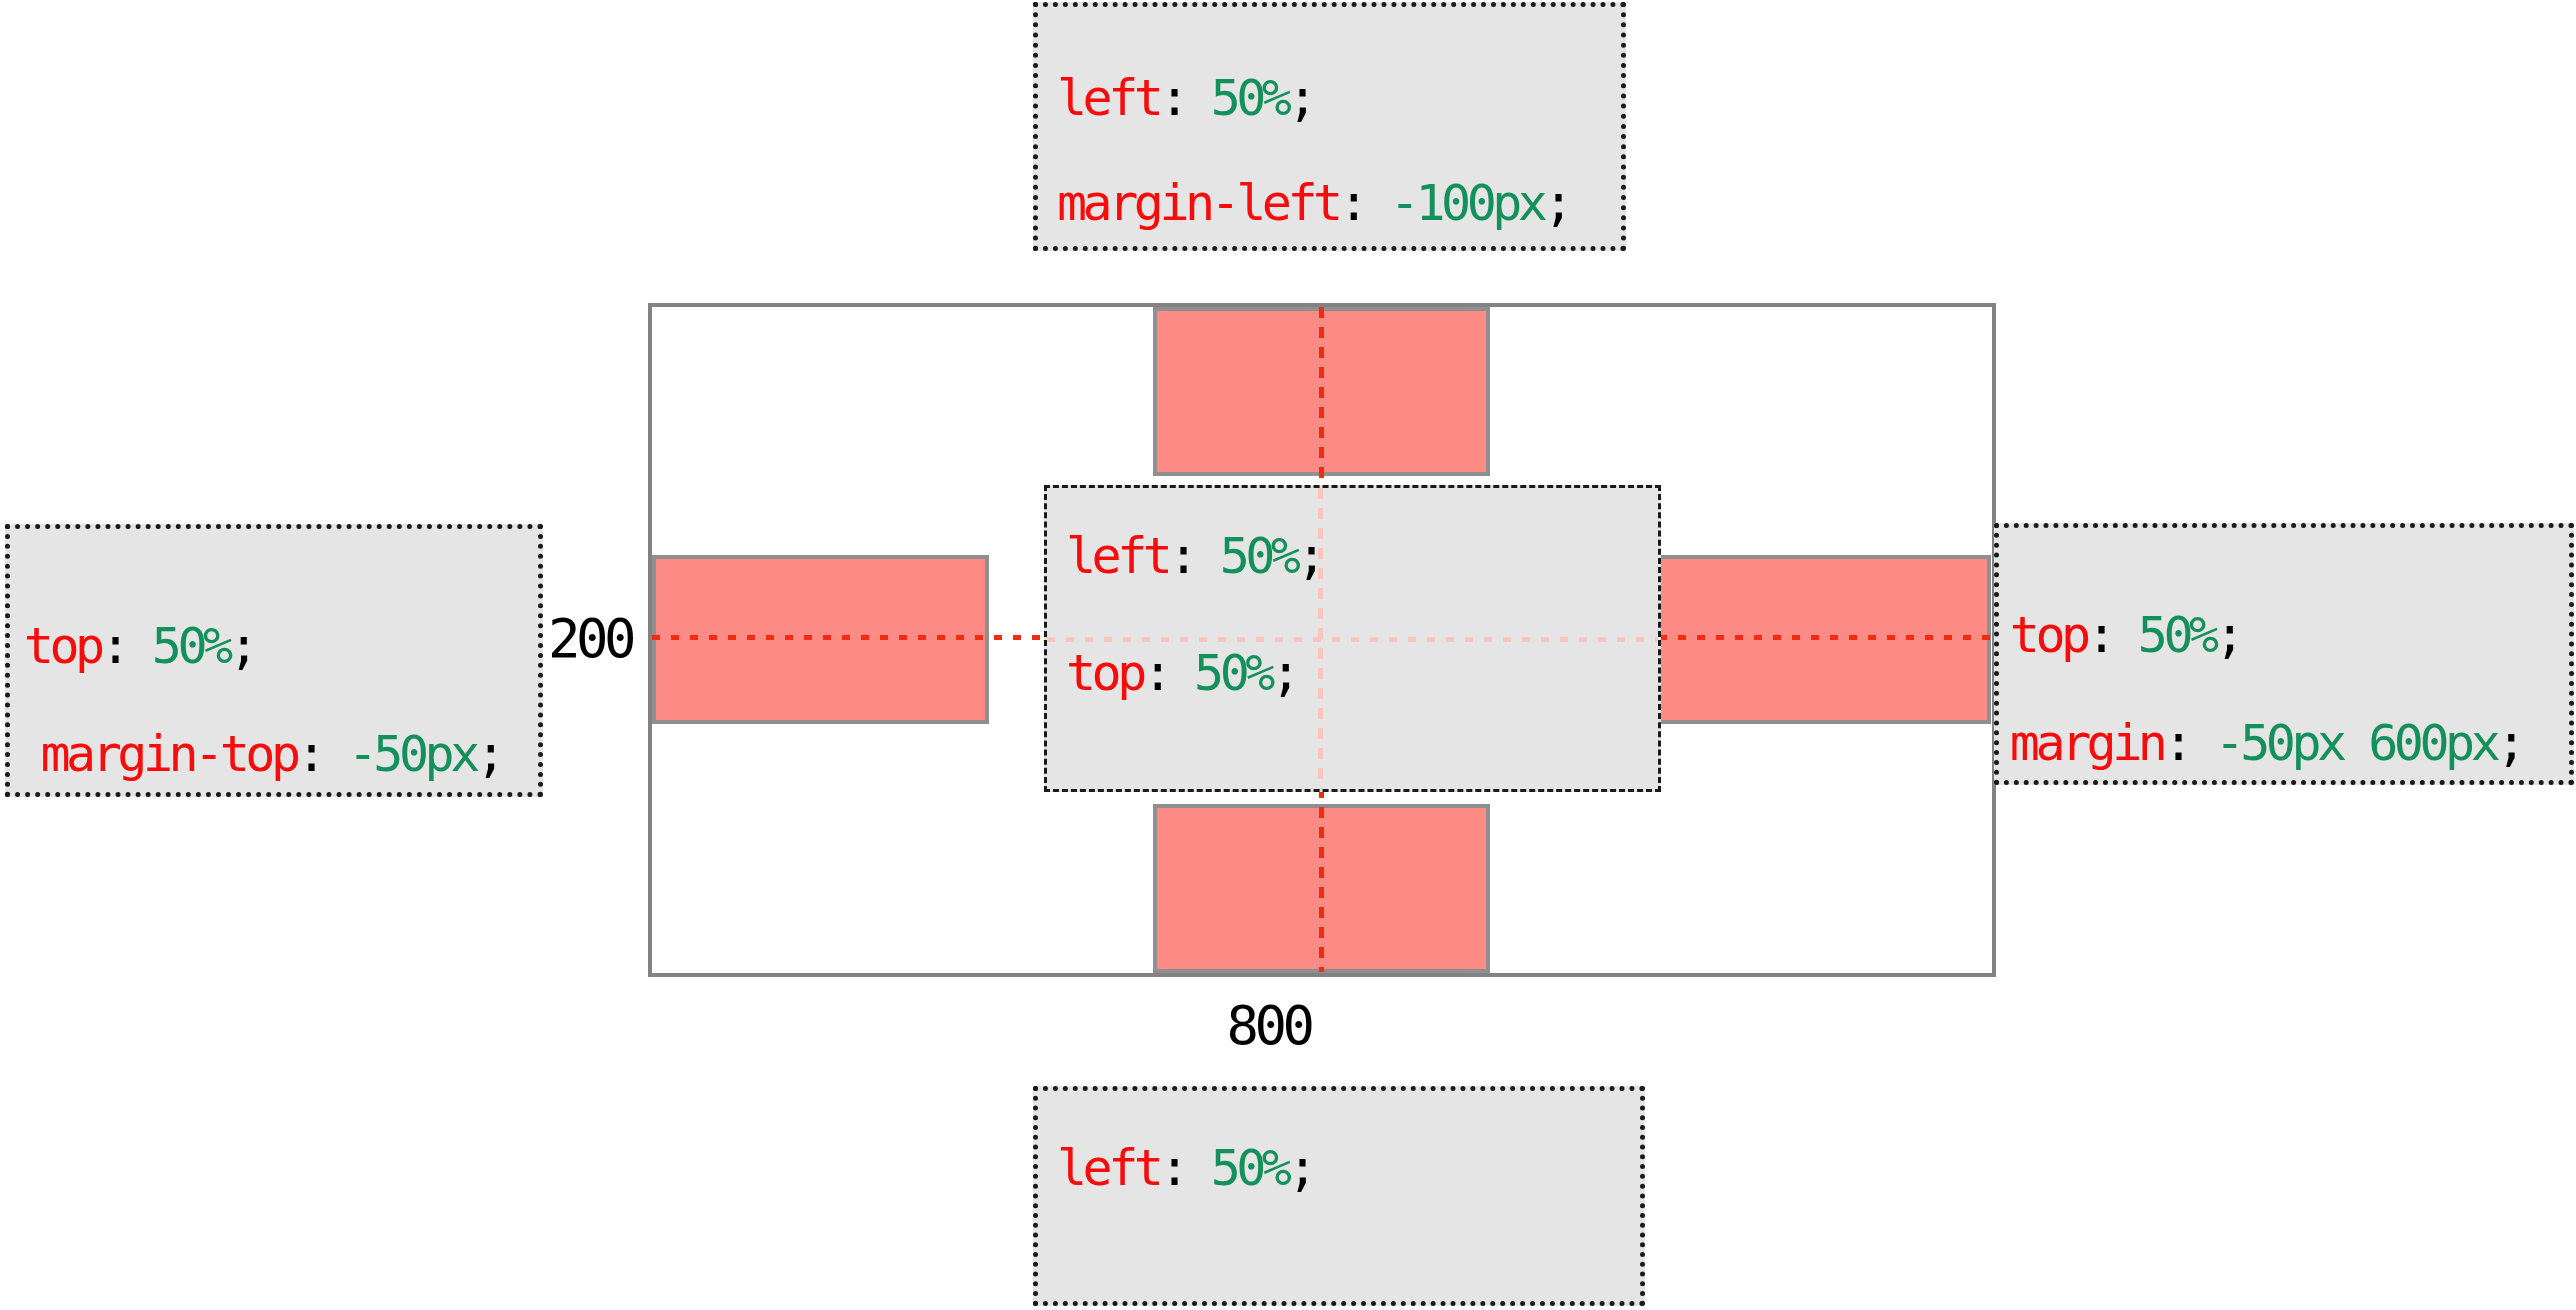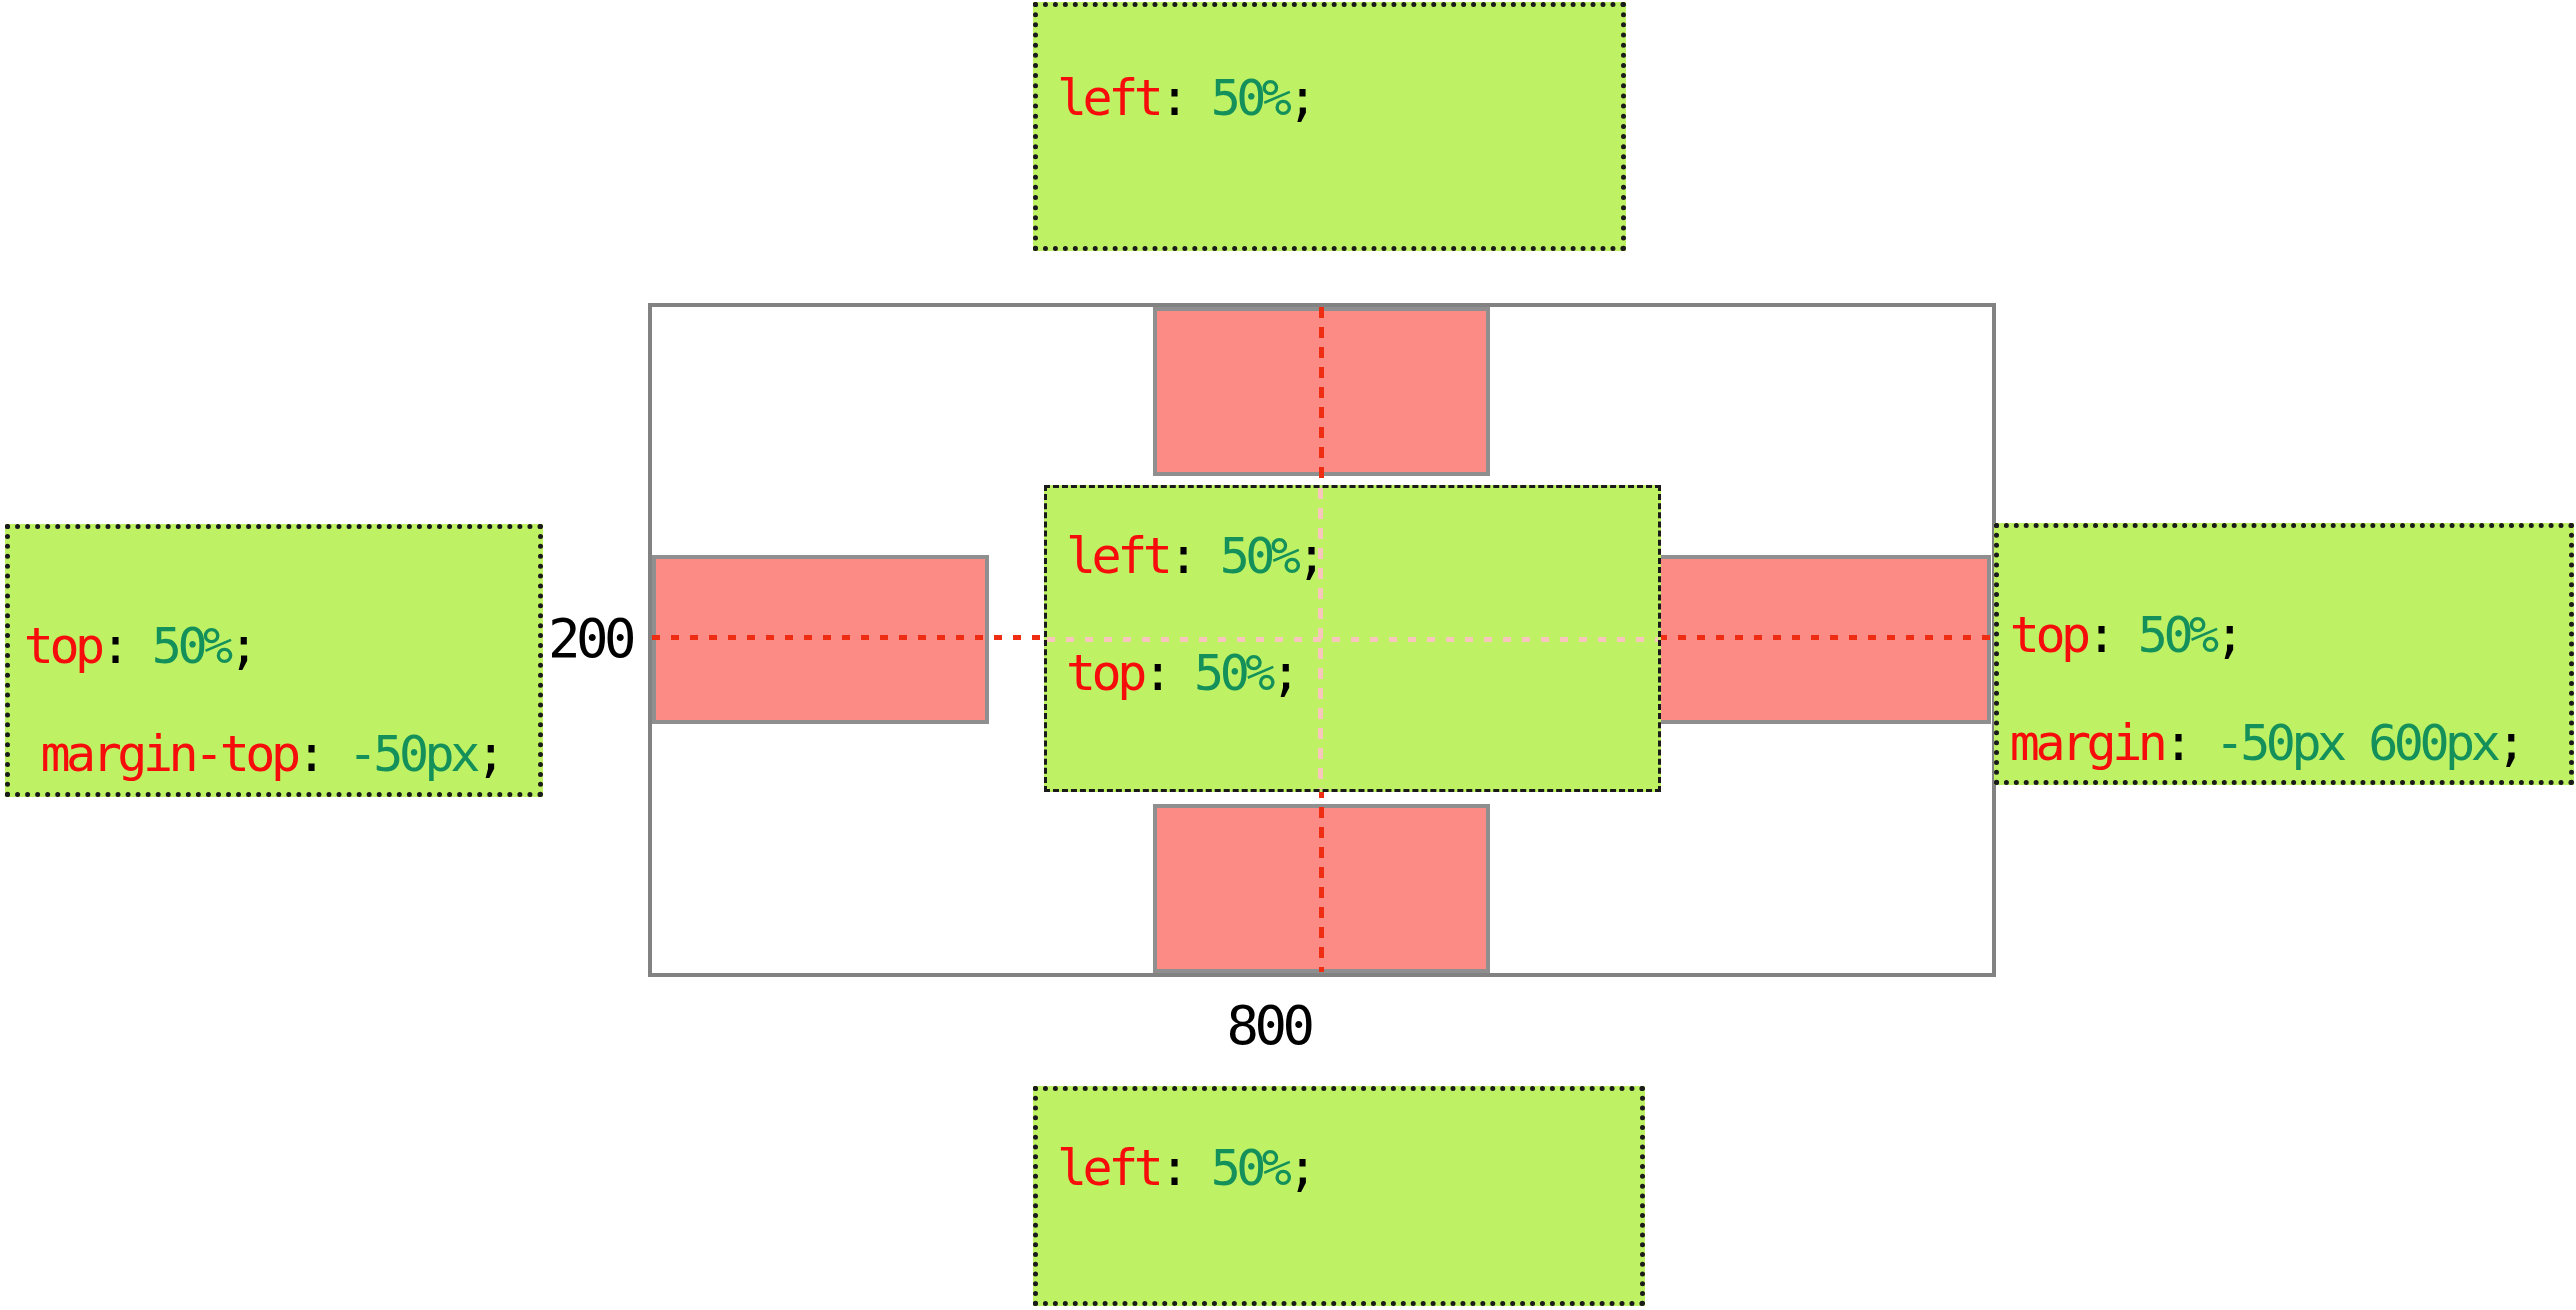--- a/index.html
+++ b/index.html
@@ -36,21 +36,21 @@
     left:0;width:1339px;top:328px;height:4.5px;
     background:repeating-linear-gradient(to right,var(--c-guide) 0 8px,transparent 8px 19px);
   }
   #guide-v{
     left:667px;width:4.5px;top:0;height:665px;
     background:repeating-linear-gradient(to bottom,var(--c-guide) 0 10.8px,transparent 10.8px 20px);
   }
 
   
   .callout{
-    position:absolute;background:#bef264;box-sizing:border-box;
+    position:absolute;background:#e5e5e5;box-sizing:border-box;
     border:5.4px dotted var(--c-callout-border);
     text-decoration:underline;
   }
   #callout-top   {left:1033px;top:1.8px;   width:593px;height:249px;}
   #callout-bottom{left:1033px;top:1086px;width:612px;height:220px;}
   #callout-left  {left:4.5px;   top:524px; width:538px;height:273px;}
   #callout-right {left:1994px;top:523px; width:580px;height:262px;}
   #callout-center{
     left:1044px;top:485px;width:617px;height:307px;
     border:3.6px dashed var(--c-callout-border);
@@ -112,20 +112,21 @@
 
   <div class="callout" id="callout-center">
     <div class="guide" id="faint-h"></div>
     <div class="guide" id="faint-v"></div>
     <div class="code-line l0"><span class="tok-property">left</span><span class="tok-punct">: </span><span class="tok-value">50%</span><span class="tok-punct">;</span></div>
     <div class="code-line l1"><span class="tok-property">top</span><span class="tok-punct">: </span><span class="tok-value">50%</span><span class="tok-punct">;</span></div>
   </div>
 
   <div class="callout" id="callout-top">
     <div class="code-line l0"><span class="tok-property">left</span><span class="tok-punct">: </span><span class="tok-value">50%</span><span class="tok-punct">;</span></div>
+    <div class="code-line l1"><span class="tok-property">margin-left</span><span class="tok-punct">: </span><span class="tok-value">-100px</span><span class="tok-punct">;</span></div>
   </div>
 
   <div class="callout" id="callout-left">
     <div class="code-line l0"><span class="tok-property">top</span><span class="tok-punct">: </span><span class="tok-value">50%</span><span class="tok-punct">;</span></div>
     <div class="code-line l1"><span class="tok-property">margin-top</span><span class="tok-punct">: </span><span class="tok-value">-50px</span><span class="tok-punct">;</span></div>
   </div>
 
   <div class="callout" id="callout-right">
     <div class="code-line l0"><span class="tok-property">top</span><span class="tok-punct">: </span><span class="tok-value">50%</span><span class="tok-punct">;</span></div>
     <div class="code-line l1"><span class="tok-property">margin</span><span class="tok-punct">: </span><span class="tok-value">-50px 600px</span><span class="tok-punct">;</span></div>

